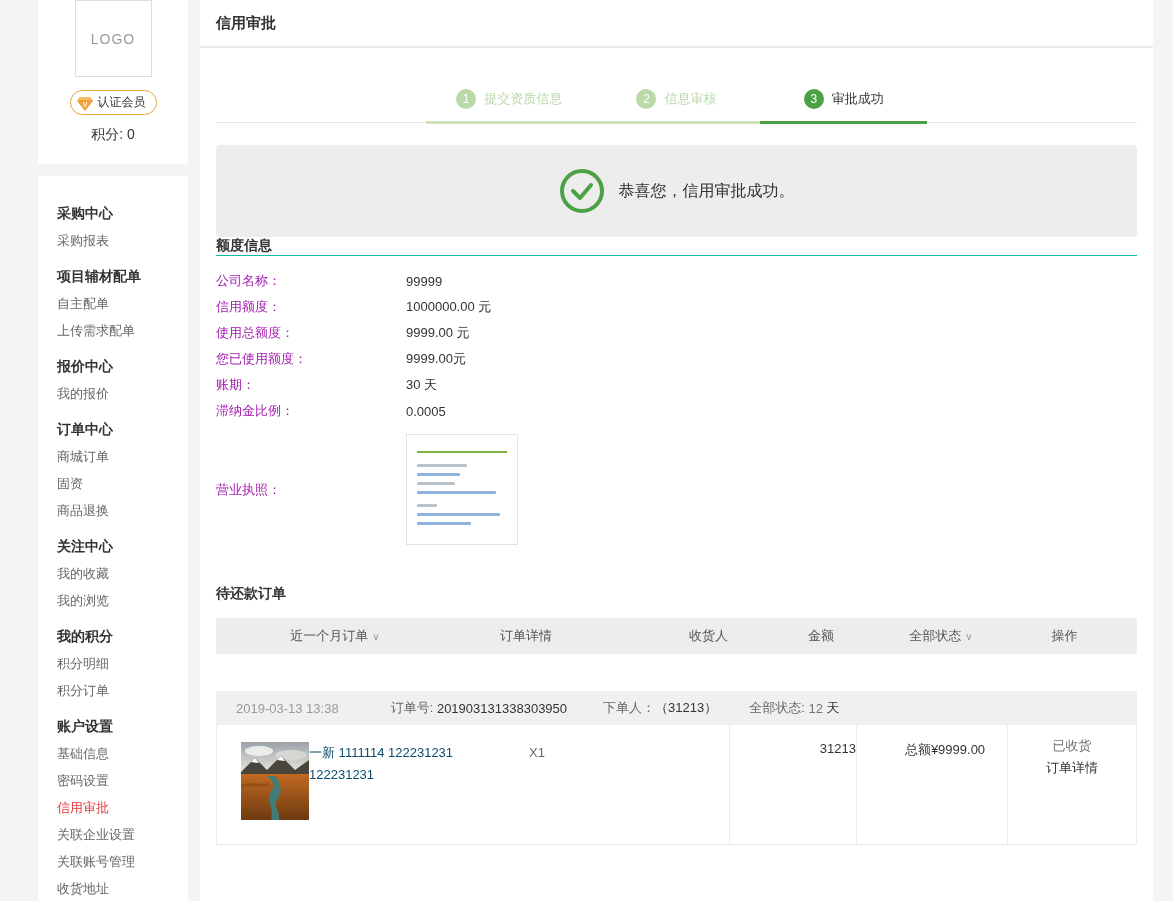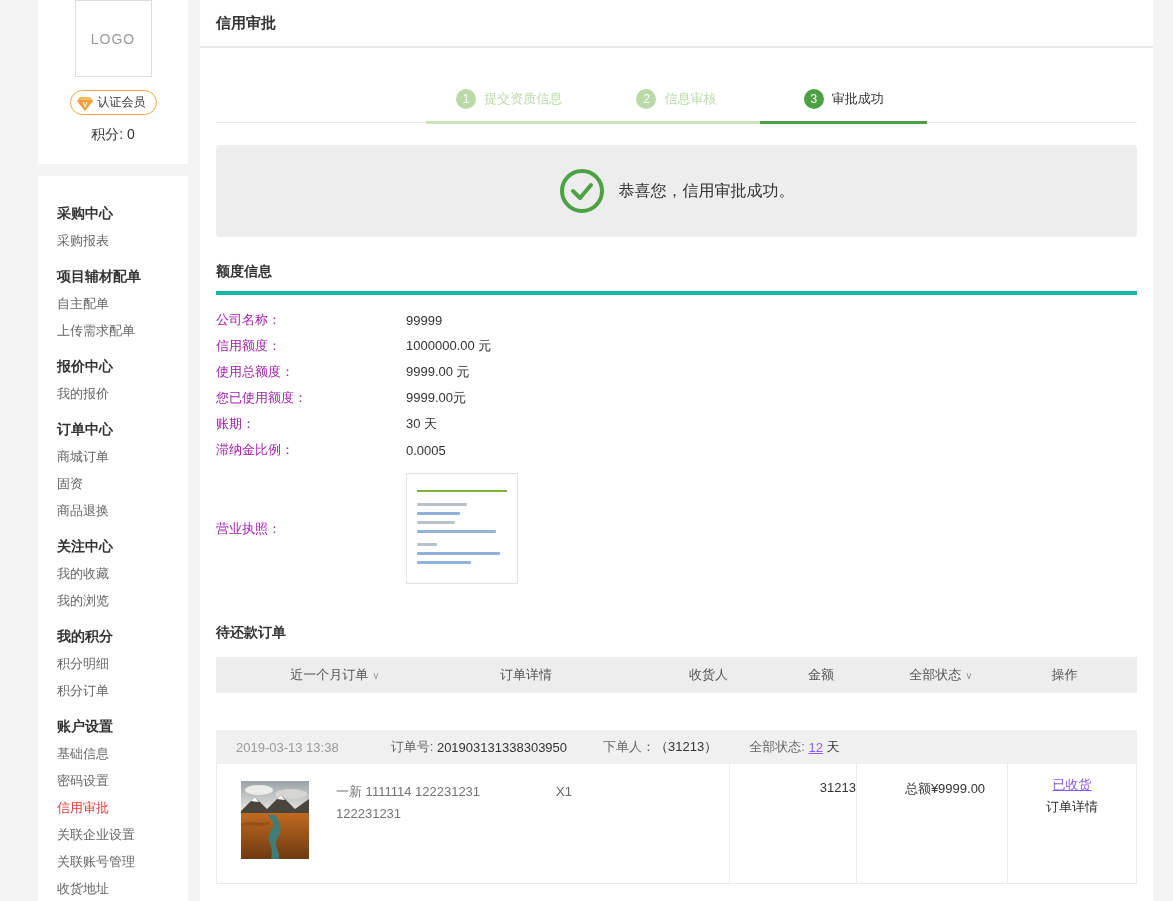--- a/index.html
+++ b/index.html
@@ -51,21 +51,21 @@
   .step.active .step-bar { background:#4ba143; }
 
   
   .banner { margin-top:21px; height:92px; background:#ededed; border-radius:4px;
             display:flex; align-items:center; justify-content:center; gap:14px; }
   .check-ring { width:46px; height:46px; }
   .banner-text { font-size:16px; color:#333; }
 
   
   .section-title { font-size:14px; font-weight:bold; color:#333; }
-  .quota-title { margin-top:26px; padding-bottom:10px; border-bottom:4px solid #14b8a6; }
+  .quota-title { padding-bottom:0; border-bottom:1px solid #14b8a6; }
   .fields { padding-top:12px; }
   .field-row { display:flex; height:26px; align-items:center; }
   .field-label { width:170px; text-align:left; color:#a21caf; }
   .field-value { margin-left:20px; color:#333; }
   .license-row { display:flex; align-items:center; margin-top:10px; }
   .license-thumb { margin-left:20px; width:112px; height:111px; background:#fff;
                    border:1px solid #e3e3e3; padding:16px 10px 0 10px; cursor:pointer; }
   .lic-green { height:2px; background:#7cb342; margin-bottom:11px; }
   .lic-line { height:3px; border-radius:1px; margin-bottom:6px; }
   .lic-gray { background:#b9c2c9; }
@@ -82,27 +82,27 @@
   .th2 { width:210px; } .th3 { width:155px; } .th4 { width:70px; }
   .th5 { width:170px; } .th6 { width:111px; padding-right:34px; }
 
   .order-group { margin-top:38px; border:1px solid #ebebeb; border-top:none; }
   .order-meta { height:34px; background:#f0f0f0; display:flex; align-items:center;
                 padding-left:20px; margin:-1px -1px 0 -1px; }
   .meta-date { color:#9a9a9a; margin-right:52px; }
   .meta-label { color:#666; }
   .meta-value { color:#333; }
   .meta-gap1 { margin-right:36px; } .meta-gap2 { margin-right:32px; }
-  .red { color:#8b5cf6;text-decoration:underline; }
+  .red { color:#737373; }
 
   .order-body { display:flex; height:119px; background:#fff; }
   .cell { border-left:1px solid #ebebeb; }
   .cell-product { width:512px; border-left:none; display:flex; padding:17px 0 0 24px; }
   .prod-img { width:68px; height:78px; display:block; cursor:pointer; }
-  .prod-name { width:190px; margin-left:27px; line-height:22px; color:#737373; }
+  .prod-name { width:190px; line-height:22px; color:#0c4a6e; }
   .prod-qty { margin-left:30px; color:#666; line-height:22px; }
   .cell-receiver { width:127px; text-align:right; padding-top:16px; }
   .cell-amount { width:151px; text-align:center; padding-top:16px;padding-left:26px; }
   .cell-action { flex:1; text-align:center; padding-top:10px; line-height:22px; }
   .action-link { color:#333; cursor:pointer; }
 </style>
 </head>
 <body>
 
 <div class="card side-top">

